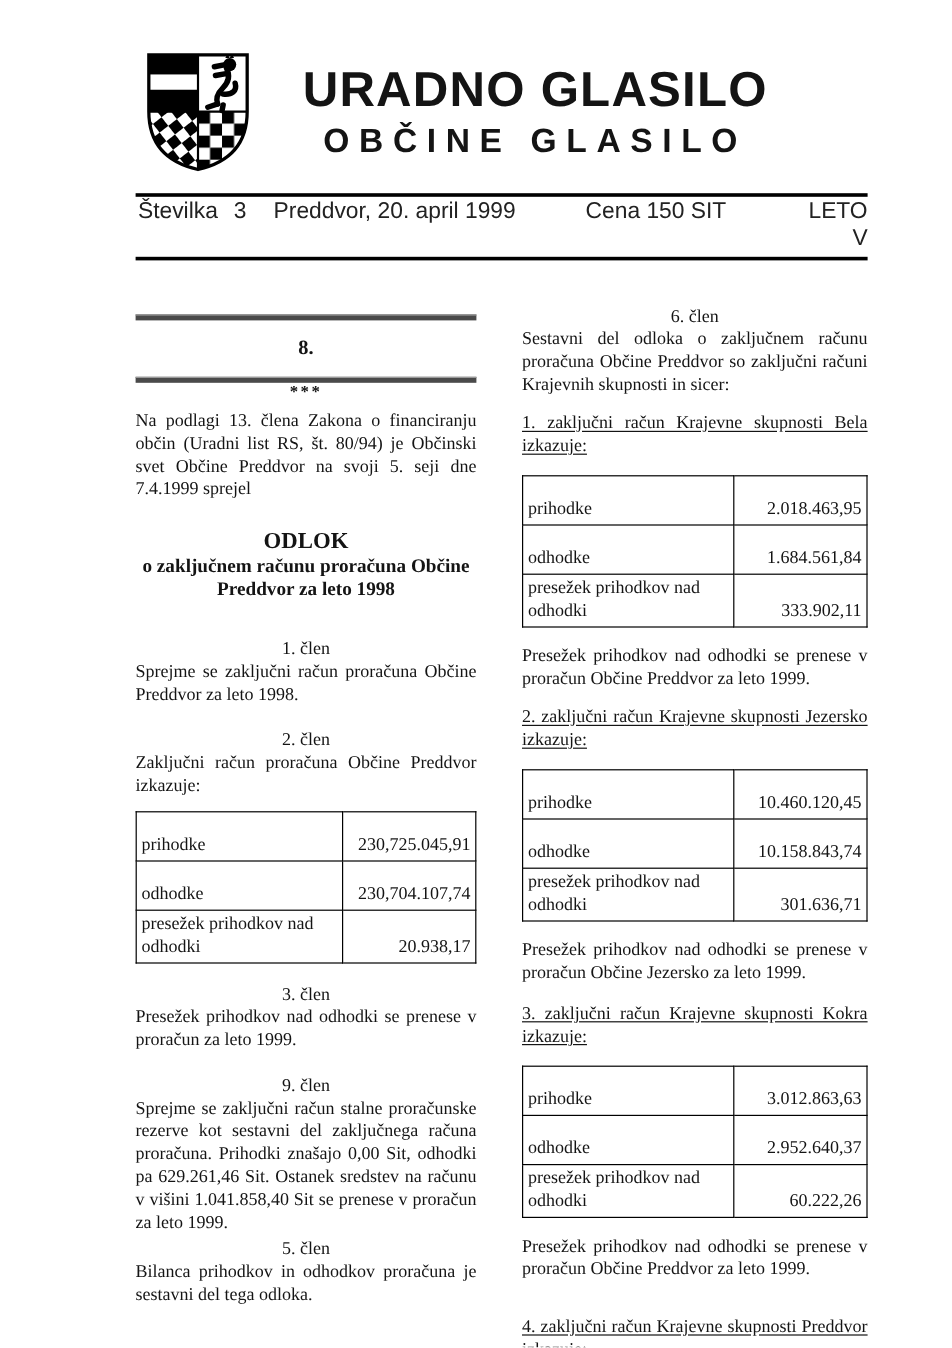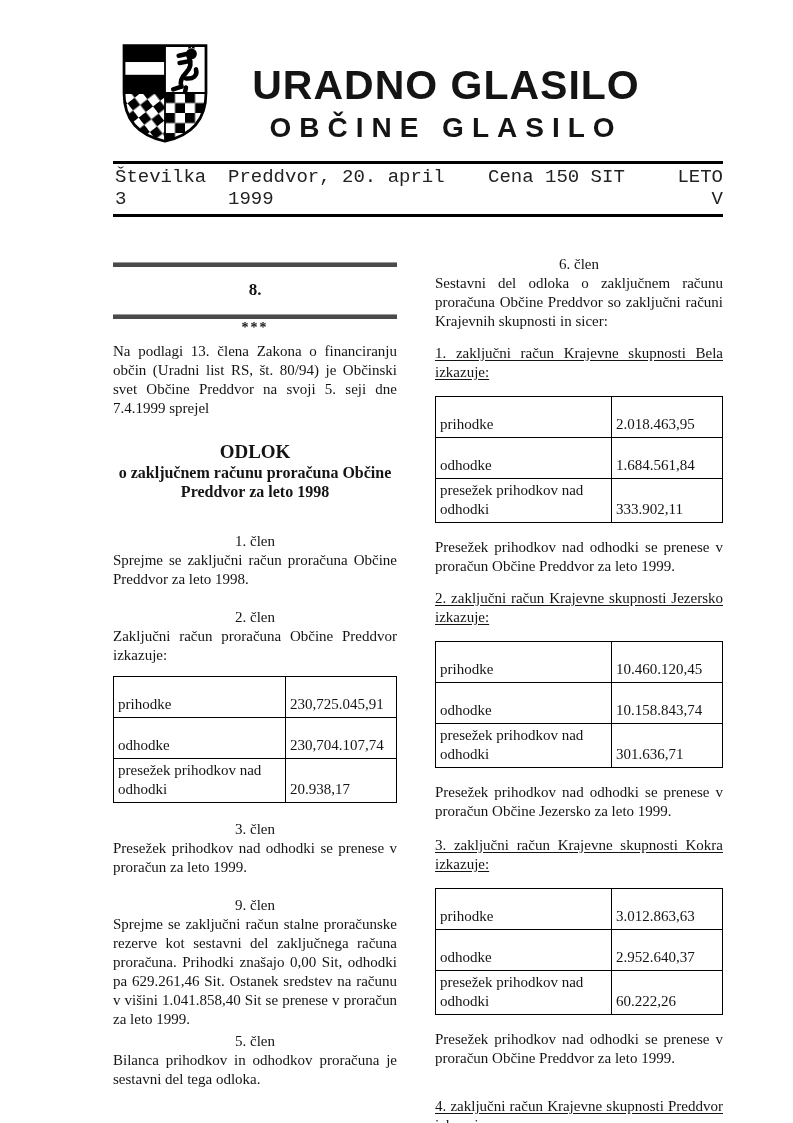--- a/index.html
+++ b/index.html
@@ -7,32 +7,32 @@
     position:relative;
     width:793px; height:1123px;
     background:#fff;
     box-sizing:border-box;
     padding:42px 70px 0 113px;
     font-family:"Liberation Serif", serif;
     color:#141414;
     overflow:hidden;
   }
   
-  .masthead { display:flex; align-items:flex-end; height:102px; }
+  .masthead { display:flex; align-items:center; height:102px; }
   .logo { flex:none; margin-left:6px; }
   .mast-titles { flex:1; text-align:center; padding-right:42px;
                  font-family:"Liberation Sans", sans-serif; }
   .mast-title { font-size:41px; font-weight:bold; letter-spacing:1px;
                 line-height:1.1; white-space:nowrap; }
   .mast-subtitle { font-size:28px; font-weight:bold; letter-spacing:8px;
                    margin-top:4px; white-space:nowrap; }
   
   .infobar { margin-top:17px;
              border-top:3px solid #000; border-bottom:3px solid #000;
-             font-family:Liberation Mono, monospace;
+             font-family:Liberation Sans, sans-serif;
              font-size:19px; color:#222;
              display:flex; align-items:baseline;
              padding:2px 0 4px 2px; }
   .ib-issue { width:113px; word-spacing:8px; }
   .ib-date  { width:260px; }
   .ib-price { width:173px; }
   .ib-year  { flex:1; text-align:right; }
   
   .columns { display:flex; margin-top:38px; font-size:15px; line-height:19px; }
   .col-left  { width:284px; margin-right:38px; flex:none; }
@@ -50,21 +50,21 @@
   .decree-subtitle { margin-top:0; font-size:16px; font-weight:bold; line-height:19px; }
   .clen { text-align:center; margin-top:19px; }
   .clen-first { margin-top:31px; }
   .clen-3 { margin-top:17px; }
   .clen-5 { margin-top:3px; }
   .clen-6 { margin-top:0; }
   
   table.fin { border-collapse:collapse; width:100%; table-layout:fixed; }
   table.fin td { border:1.5px solid #000; vertical-align:bottom;
                  padding:2px 4px 3px 4px; line-height:19px; }
-  table.fin td.val { text-align:left; width:102px; }
+  table.fin td.val { text-align:right; width:102px; }
   table.fin tr.tall td { height:35px; }
   .tbl-left { margin-top:11px; }
   .tbl-right { margin-top:14px; }
   
   .entry-h { margin-top:13px; text-align:justify;
              text-decoration:underline; text-underline-offset:2px; }
   .entry-h-3 { margin-top:15px; }
   .entry-h-4 { margin-top:29px; }
   .note { margin-top:15px; text-align:justify; }
 </style>

